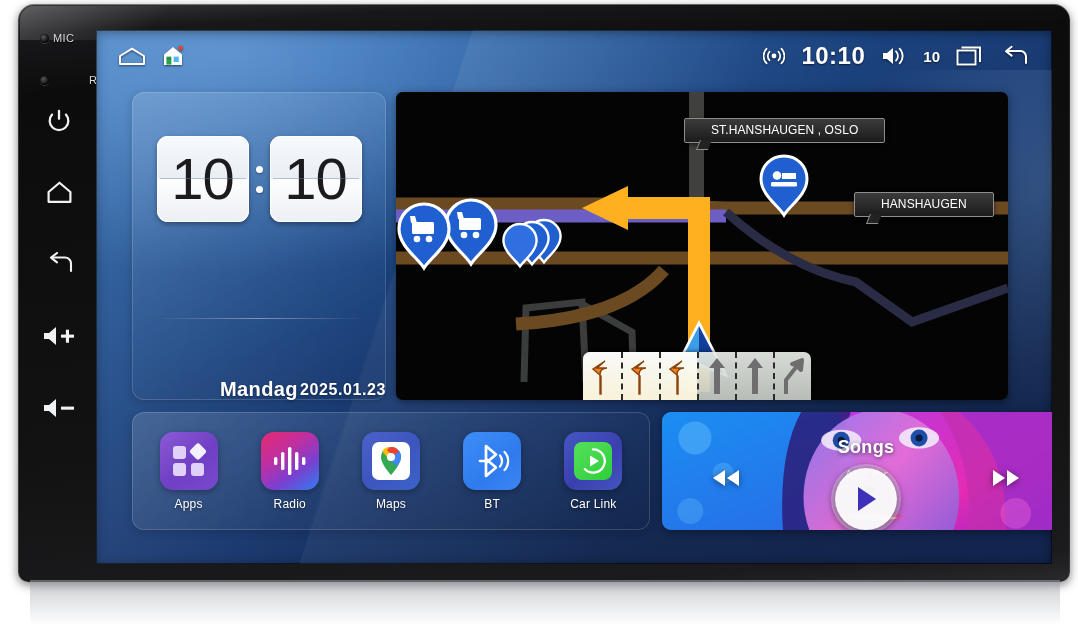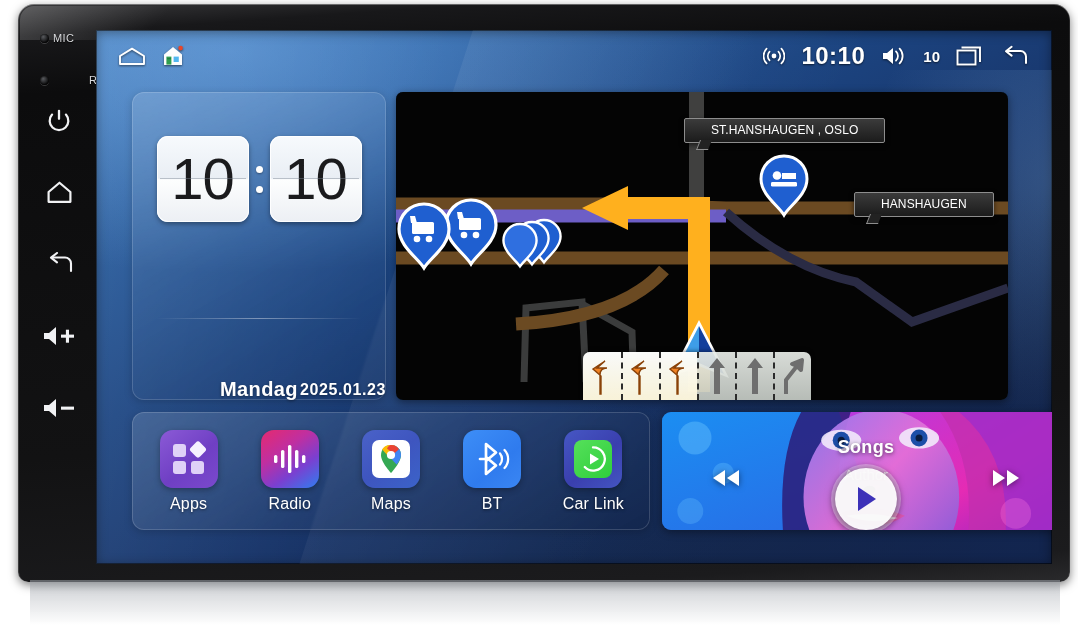--- a/index.html
+++ b/index.html
@@ -158,21 +158,21 @@
   .lane.active { background: linear-gradient(to bottom, rgba(255,255,255,.85), rgba(255,248,220,.9)); }
 
   
   #dock { left:36px; top:382px; width:518px; height:118px; }
   #dock-row { position:absolute; inset:0; display:flex; align-items:center;
               justify-content:space-around; padding:0 6px; }
   .app { width:88px; display:flex; flex-direction:column; align-items:center; gap:7px; cursor:pointer; }
   .tile { width:58px; height:58px; border-radius:13px; position:relative;
           display:flex; align-items:center; justify-content:center;
           box-shadow:0 2px 6px rgba(0,0,0,.32); overflow:hidden; }
-  .app-lab { color:#fff; font-size:16px; font-weight:400; letter-spacing:.2px;
+  .app-lab { color:#fff; font-size:12px; font-weight:400; letter-spacing:.2px;
              text-shadow:0 1px 3px rgba(0,0,0,.55); }
   .tile-apps  { background: linear-gradient(140deg,#8b5ad6,#6f3fc4 55%,#7a49cd); }
   .tile-maps  { background: linear-gradient(140deg,#4a62c8,#3e55bf 50%,#3b63c9); }
   .tile-radio { background: linear-gradient(145deg,#e52a6f 0%,#c02fa0 36%,#7b3fd0 66%,#2f7ef0 100%); }
   .tile-bt    { background: linear-gradient(140deg,#3d8ef7,#2f7bee 60%,#3a86f3); }
   .tile-carlink{background: linear-gradient(140deg,#4657c4,#3a3fae 55%,#4455c2); }
 
   
   #music-widget {
     position:absolute; left:566px; top:382px; width:408px; height:118px;

